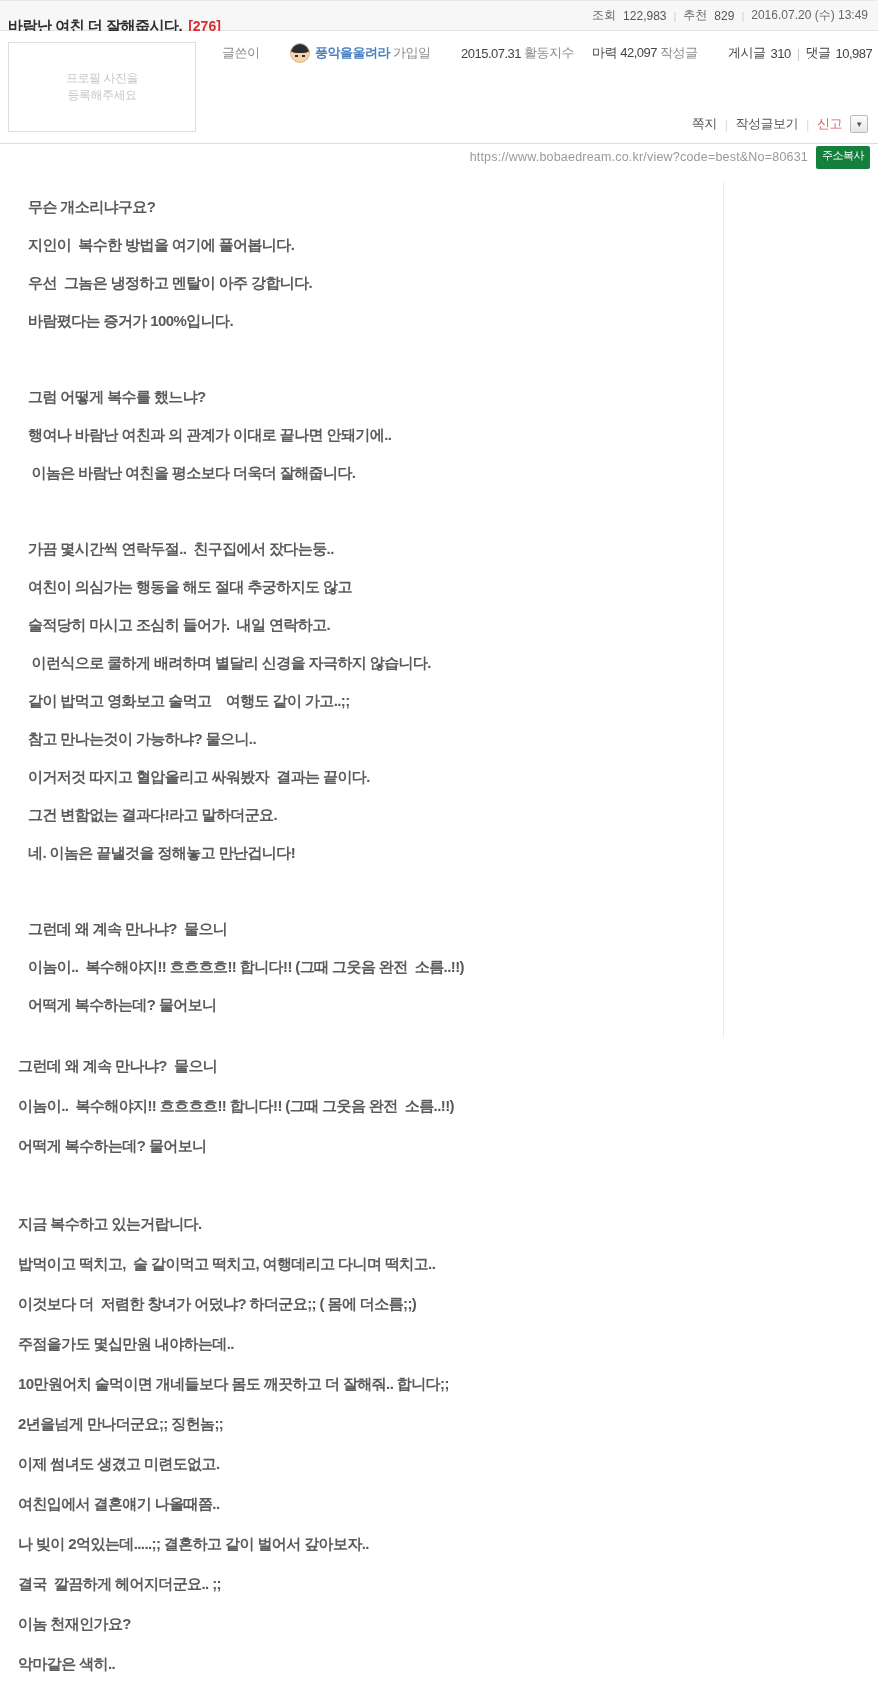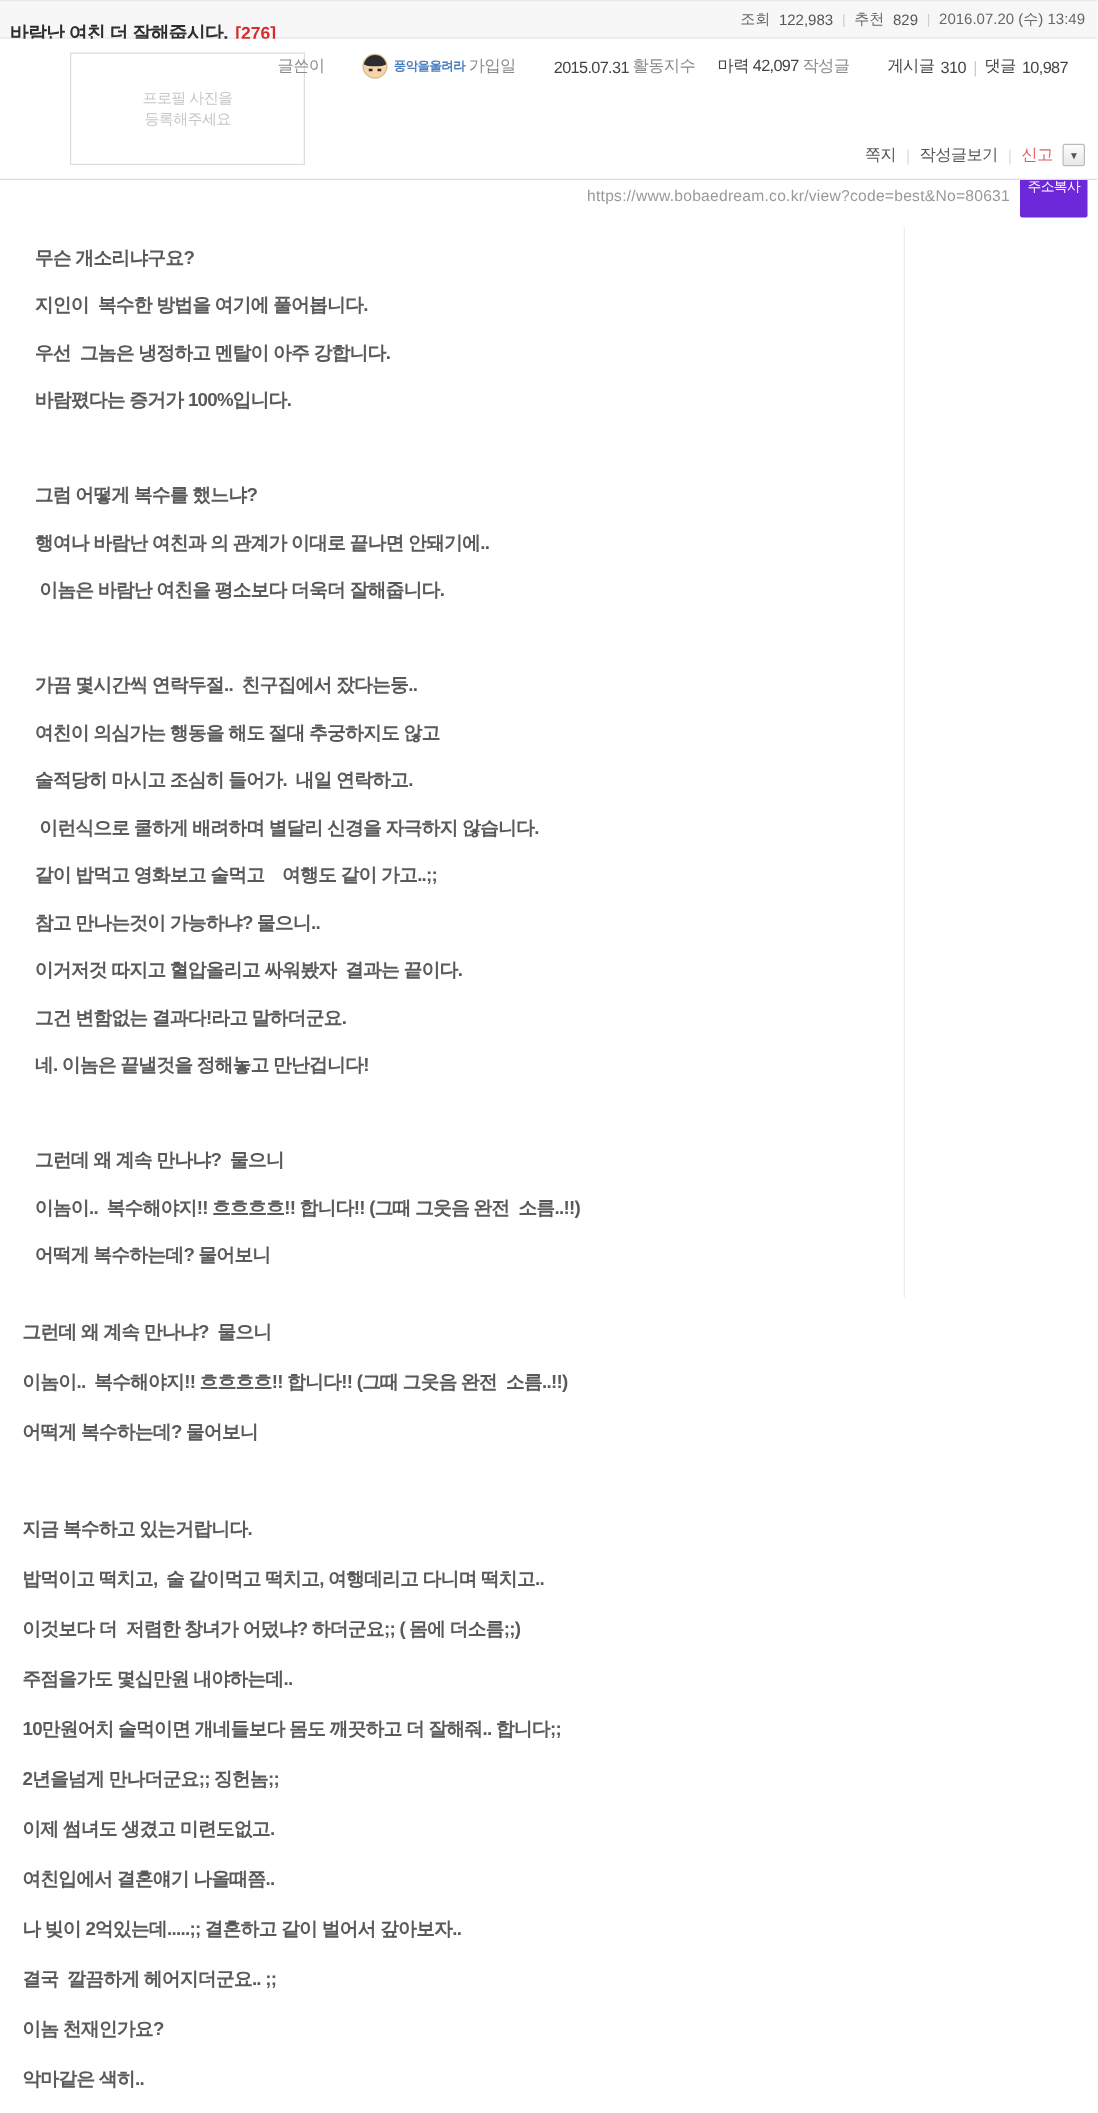--- a/index.html
+++ b/index.html
@@ -42,21 +42,20 @@
     position: absolute;
     left: 8px; top: 11px;
     width: 188px; height: 90px;
     border: 1px solid #ddd;
     background: #fff;
     display: flex;
     flex-direction: column;
     align-items: center;
     justify-content: center;
     text-align: center;
-    margin-left: 48px;
   }
   .profile-photo-box span { font-size: 12px; color: #c6c6c6; line-height: 17px; letter-spacing: -0.5px; }
   .profile-rows {
     position: absolute;
     left: 222px; top: 12px;
     display: flex;
     flex-direction: row;
     gap: 3px;
   }
   .profile-row { display: flex; align-items: center; height: 20px; font-size: 13px; letter-spacing: -0.5px; }
@@ -66,21 +65,21 @@
   .avatar {
     width: 20px; height: 20px; border-radius: 50%;
     background: #f3d4ac;
     position: relative; overflow: hidden;
     border: 1px solid #d9b98a;
     flex: 0 0 auto;
   }
   .avatar .hair { position: absolute; top: -2px; left: -2px; right: -2px; height: 11px; background: #2c2c34; border-radius: 50% 50% 40% 40%; }
   .avatar .eye { position: absolute; top: 11px; width: 3px; height: 2px; background: #3a2a1a; }
   .avatar .eye.l { left: 4px; } .avatar .eye.r { right: 4px; }
-  .author-name { color: #4a7fc1; font-weight: bold; font-size: 10px; }
+  .author-name { color: #4a7fc1; font-weight: bold; font-size: 13px; }
   .stat-blue { color: #3d7edb; }
   .stat-sep { color: #ccc; margin: 0 6px; }
   .profile-actions {
     position: absolute;
     right: 10px; bottom: 10px;
     display: flex; align-items: center; gap: 8px;
     font-size: 13px; color: #555; letter-spacing: -0.5px;
   }
   .profile-actions .sep { color: #ddd; }
   .action-link { cursor: pointer; }
@@ -99,24 +98,24 @@
   .url-row {
     height: 26px;
     display: flex;
     align-items: center;
     justify-content: flex-end;
     gap: 8px;
     padding-right: 8px;
   }
   .post-url { font-size: 12.5px; color: #999; letter-spacing: 0.2px; }
   .copy-btn {
-    background: #6d28d9;
+    background: #15803d;
     color: #fff;
     font-size: 11px;
-    padding: 2px 6px 17px;
+    padding: 2px 6px 6px;
     border-radius: 2px;
     letter-spacing: -0.5px;
     cursor: pointer;
   }
 
   
   .content { padding-top: 12px; }
   .content-img-1 {
     width: 724px;
     border-right: 1px solid #ececec;

